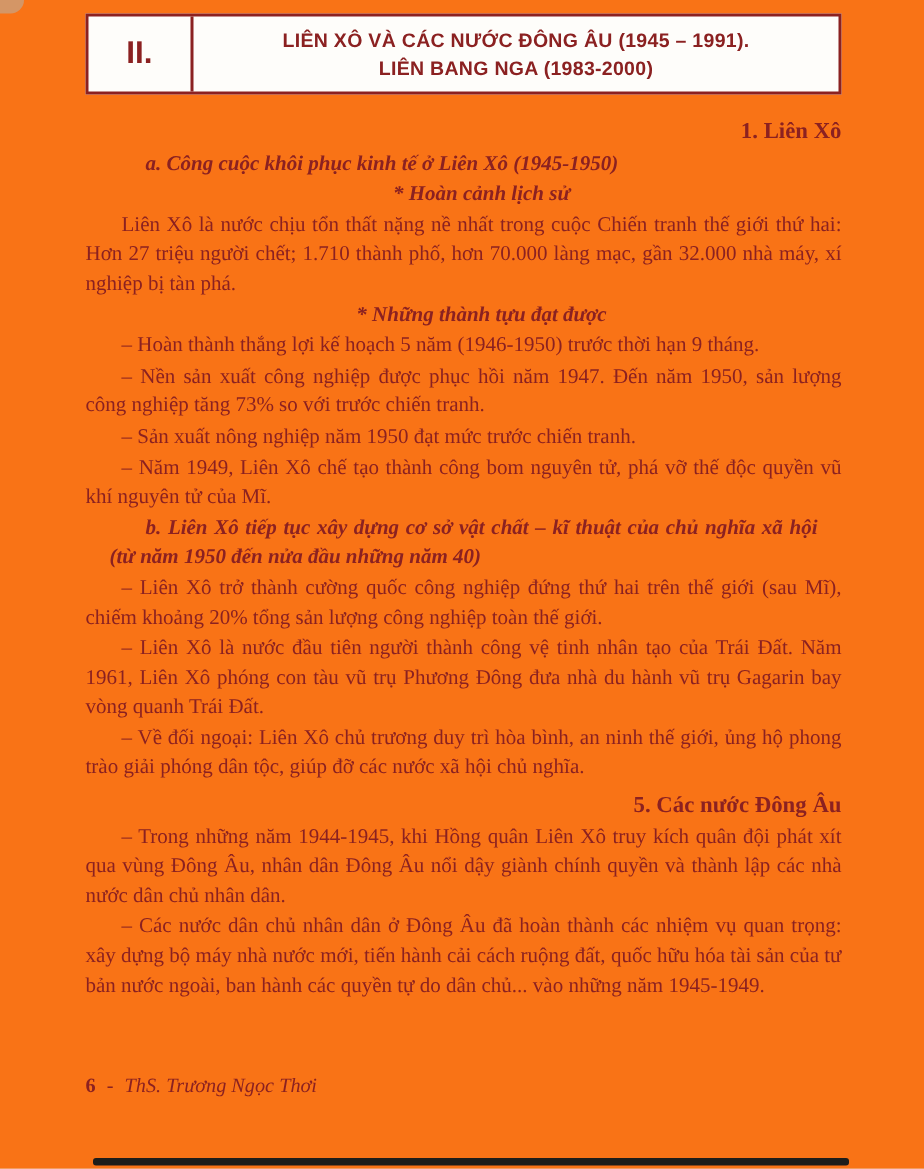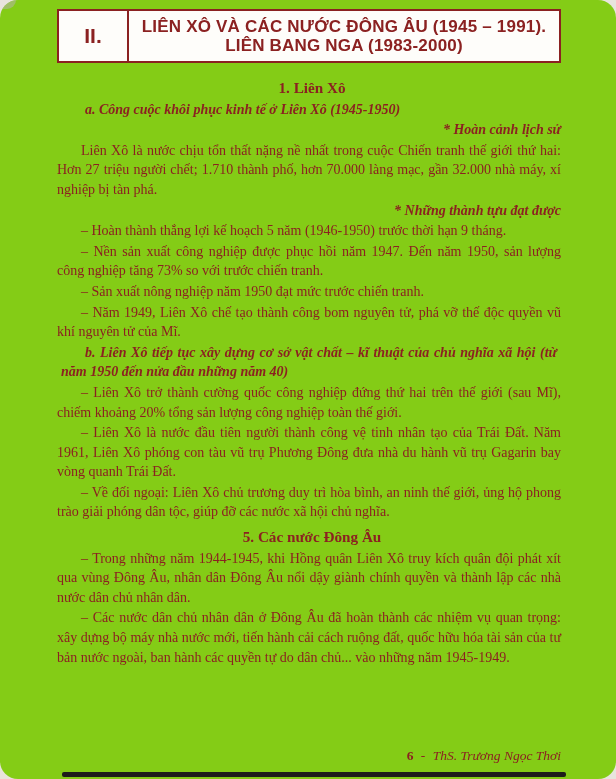--- a/index.html
+++ b/index.html
@@ -9,62 +9,62 @@
   }
   *{box-sizing:border-box;}
   html,body{margin:0;padding:0;}
   body{
     width:616px;height:779px;
     background:#e8e4dd;
     font-family:"Liberation Serif", serif;
   }
   .page{
     position:relative;width:616px;height:779px;
-    background:#84cc16;color:var(--ink);overflow:hidden;border-radius:18px;
+    background:#f97316;color:var(--ink);overflow:hidden;
   }
   .corner{
     position:absolute;left:0;top:0;width:16px;height:9px;
     background:#b7b2aa;opacity:.55;border-radius:0 0 10px 0;
   }
   .header-box{
     position:absolute;left:57px;top:9px;width:504px;
     border:2px solid var(--border);
     display:flex;align-items:stretch;background:#fefdfa;
   }
   .chapter-cell{
     width:70px;border-right:2px solid var(--border);
     display:flex;align-items:center;justify-content:center;
     font-family:"Liberation Sans", sans-serif;
     font-weight:700;font-size:21px;
   }
   .title-cell{
     flex:1;padding:6px 4px;text-align:center;
     font-family:"Liberation Sans", sans-serif;
-    font-weight:700;font-size:17px;line-height:19px;letter-spacing:.2px;
+    font-weight:700;font-size:13px;line-height:19px;letter-spacing:.2px;
   }
   .content{
     position:absolute;left:57px;top:73px;width:504px;
     font-size:14px;line-height:19.6px;text-align:justify;
   }
   .content p{margin:0;}
   .h-num{
     font-weight:700;font-size:15.2px;
-    margin:5px 0 2px !important;padding-left:6px;text-align:center;
+    margin:5px 0 2px !important;padding-left:6px;text-align:right;
   }
   .h-sub{
-    font-weight:700;font-style:italic;text-indent:24px;margin:1px 4px !important;
+    font-weight:700;font-style:italic;text-indent:24px;margin:1px 16px !important;
   }
   .h-star{
     font-weight:700;font-style:italic;text-indent:24px;
-    margin:1px 0 !important;text-align:right;
+    margin:1px 0 !important;text-align:center;
   }
   .para{text-indent:24px;margin:0 0 1px 0 !important;}
   .footer{
-    position:absolute;left:57px;top:748px;width:504px;
-    font-size:13.5px;text-align:right;
+    position:absolute;left:57px;top:716px;width:504px;
+    font-size:13.5px;text-align:left;
   }
   .footer .pg{font-weight:700;}
   .footer .sep{margin:0 4px;}
   .footer .author{font-style:italic;}
   .bottom-bar{
     position:absolute;left:62px;right:50px;bottom:2px;height:5px;
     background:var(--bar);border-radius:2px;
   }
 </style>
 </head>

